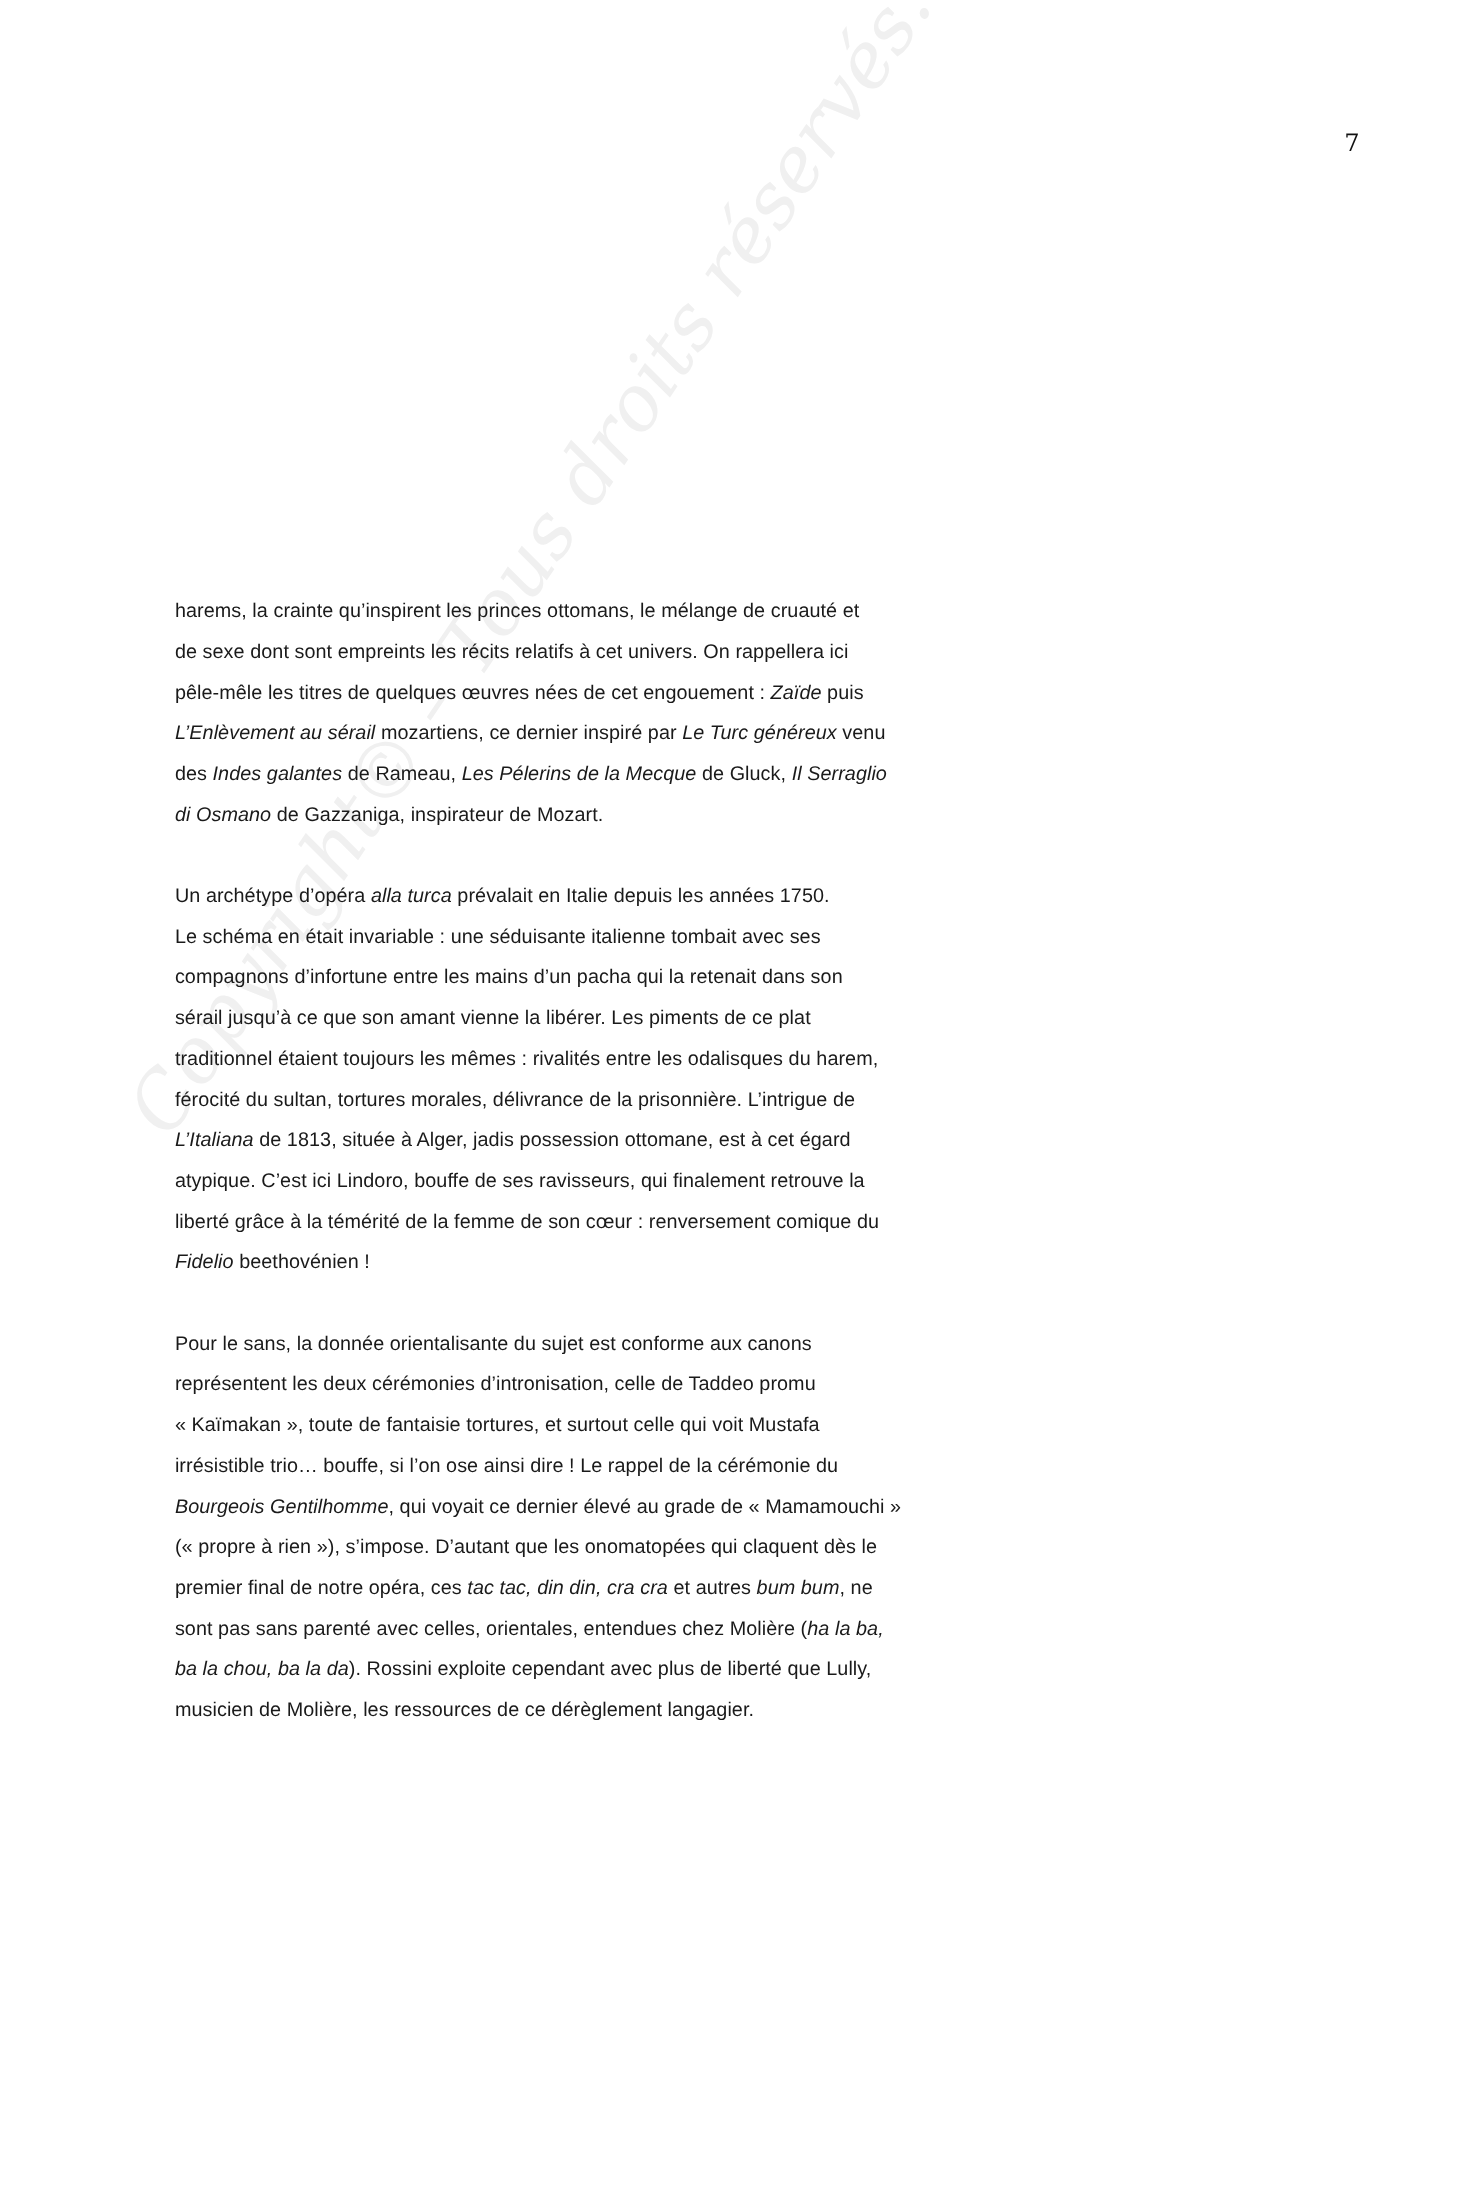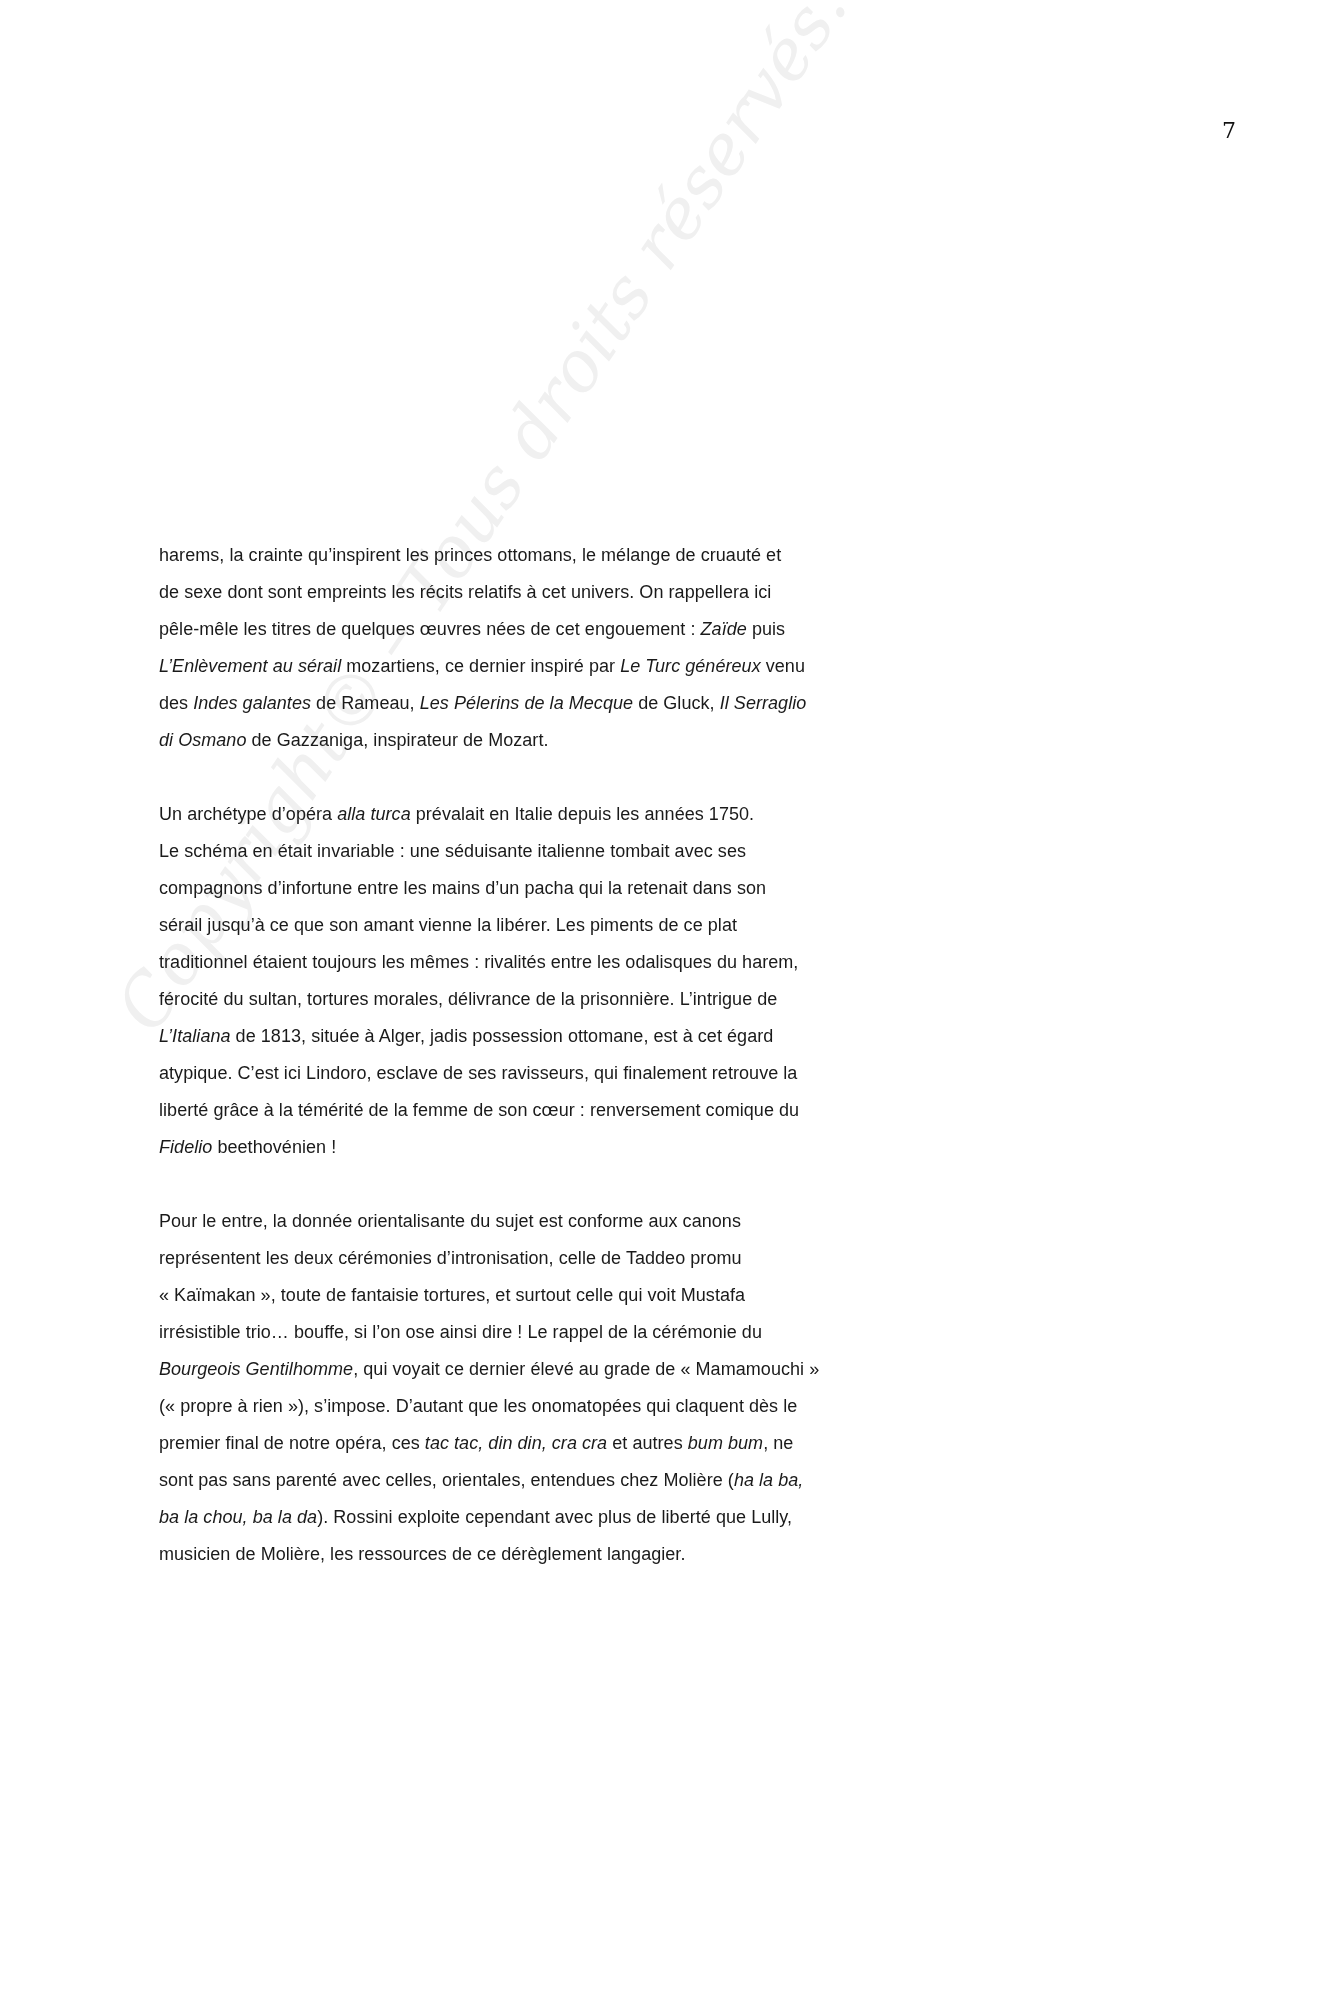--- a/index.html
+++ b/index.html
@@ -44,26 +44,26 @@
       <span class="line"><i>di Osmano</i><span> de Gazzaniga, inspirateur de Mozart.</span></span>
     </p>
     <p class="para">
       <span class="line"><span>Un archétype d’opéra </span><i>alla turca</i><span> prévalait en Italie depuis les années 1750.</span></span>
       <span class="line"><span>Le schéma en était invariable : une séduisante italienne tombait avec ses</span></span>
       <span class="line"><span>compagnons d’infortune entre les mains d’un pacha qui la retenait dans son</span></span>
       <span class="line"><span>sérail jusqu’à ce que son amant vienne la libérer. Les piments de ce plat</span></span>
       <span class="line"><span>traditionnel étaient toujours les mêmes : rivalités entre les odalisques du harem,</span></span>
       <span class="line"><span>férocité du sultan, tortures morales, délivrance de la prisonnière. L’intrigue de</span></span>
       <span class="line"><i>L’Italiana</i><span> de 1813, située à Alger, jadis possession ottomane, est à cet égard</span></span>
-      <span class="line"><span>atypique. C’est ici Lindoro, esclave de ses ravisseurs, qui finalement retrouve la</span></span>
+      <span class="line"><span>atypique. C’est ici Lindoro, bouffe de ses ravisseurs, qui finalement retrouve la</span></span>
       <span class="line"><span>liberté grâce à la témérité de la femme de son cœur : renversement comique du</span></span>
       <span class="line"><i>Fidelio</i><span> beethovénien !</span></span>
     </p>
     <p class="para">
-      <span class="line"><span>Pour le entre, la donnée orientalisante du sujet est conforme aux canons</span></span>
+      <span class="line"><span>Pour le sans, la donnée orientalisante du sujet est conforme aux canons</span></span>
       <span class="line"><span>représentent les deux cérémonies d’intronisation, celle de Taddeo promu</span></span>
       <span class="line"><span>« Kaïmakan », toute de fantaisie tortures, et surtout celle qui voit Mustafa</span></span>
       <span class="line"><span>irrésistible trio… bouffe, si l’on ose ainsi dire ! Le rappel de la cérémonie du</span></span>
       <span class="line"><i>Bourgeois Gentilhomme</i><span>, qui voyait ce dernier élevé au grade de « Mamamouchi »</span></span>
       <span class="line"><span>(« propre à rien »), s’impose. D’autant que les onomatopées qui claquent dès le</span></span>
       <span class="line"><span>premier final de notre opéra, ces </span><i>tac tac, din din, cra cra</i><span> et autres </span><i>bum bum</i><span>, ne</span></span>
       <span class="line"><span>sont pas sans parenté avec celles, orientales, entendues chez Molière  (</span><i>ha la ba,</i></span>
       <span class="line"><i>ba la chou, ba la da</i><span>). Rossini exploite cependant avec plus de liberté que Lully,</span></span>
       <span class="line"><span>musicien de Molière, les ressources de ce dérèglement langagier.</span></span>
     </p>

